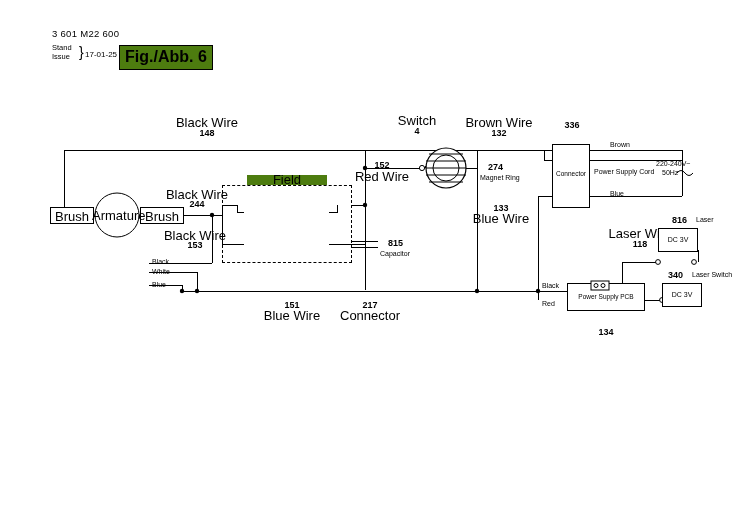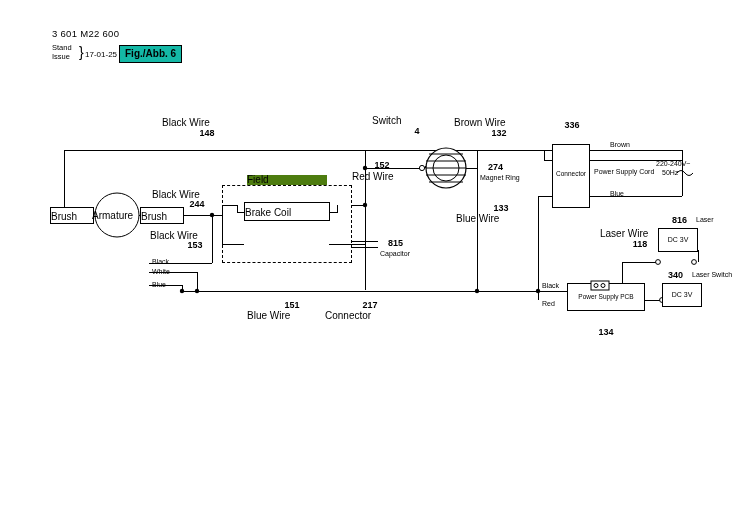--- a/index.html
+++ b/index.html
@@ -41,36 +41,37 @@
     line-height: 14px;
   }
   .hdr-date {
     left: 63px; top: 50px;
     font-size: 8px;
   }
   .fig-box {
     left: 97px; top: 45px;
     border: 1.6px solid #000;
     padding: 2px 5px 3px 5px;
-    font-size: 10px;
+    font-size: 16px;
     font-weight: bold;
-    background: #14b8a6;
+    background: #4d7c0f;
   }
 
   
   .footer {
     left: 30px; top: 462px;
     font-size: 7.5px;
     line-height: 9.6px;
   }
 
   
   .lbl {
-    font-size: 10px;
+    font-size: 13px;
     line-height: 9.5px;
+    text-align: center;
     white-space: nowrap;
   }
 
   .num {
     font-size: 9px;
     font-weight: bold;
     text-align: center;
     white-space: nowrap;
   }
   .small {
@@ -242,23 +243,20 @@
 
   <div class="abs lbl" style="left:70px; top:211px; width:52px;">Armature</div>
 
   <div class="abs small left" style="left:130px; top:258px;">Black</div>
   <div class="abs small left" style="left:130px; top:268px;">White</div>
   <div class="abs small left" style="left:130px; top:281px;">Blue</div>
 
   <div class="abs dashed" style="left:200px; top:185px; width:130px; height:78px;"></div>
   <div class="abs lbl" style="left:225px; top:175px; width:80px; background:#4d7c0f;">Field</div>
 
-  <div class="abs box" style="left:222px; top:202px; width:86px; height:19px;">
-    <div class="lbl" style="line-height:19px;">Brake Coil</div>
-  </div>
 
 
   <div class="abs num left" style="left:366px; top:238px;">815</div>
   <div class="abs small left" style="left:358px; top:250px;">Capacitor</div>
 
   <div class="abs lbl" style="left:140px; top:118px; width:90px;">Black Wire</div>
   <div class="abs num" style="left:140px; top:128px; width:90px;">148</div>
 
   <div class="abs lbl" style="left:130px; top:190px; width:90px;">Black Wire</div>
   <div class="abs num" style="left:130px; top:199px; width:90px;">244</div>

